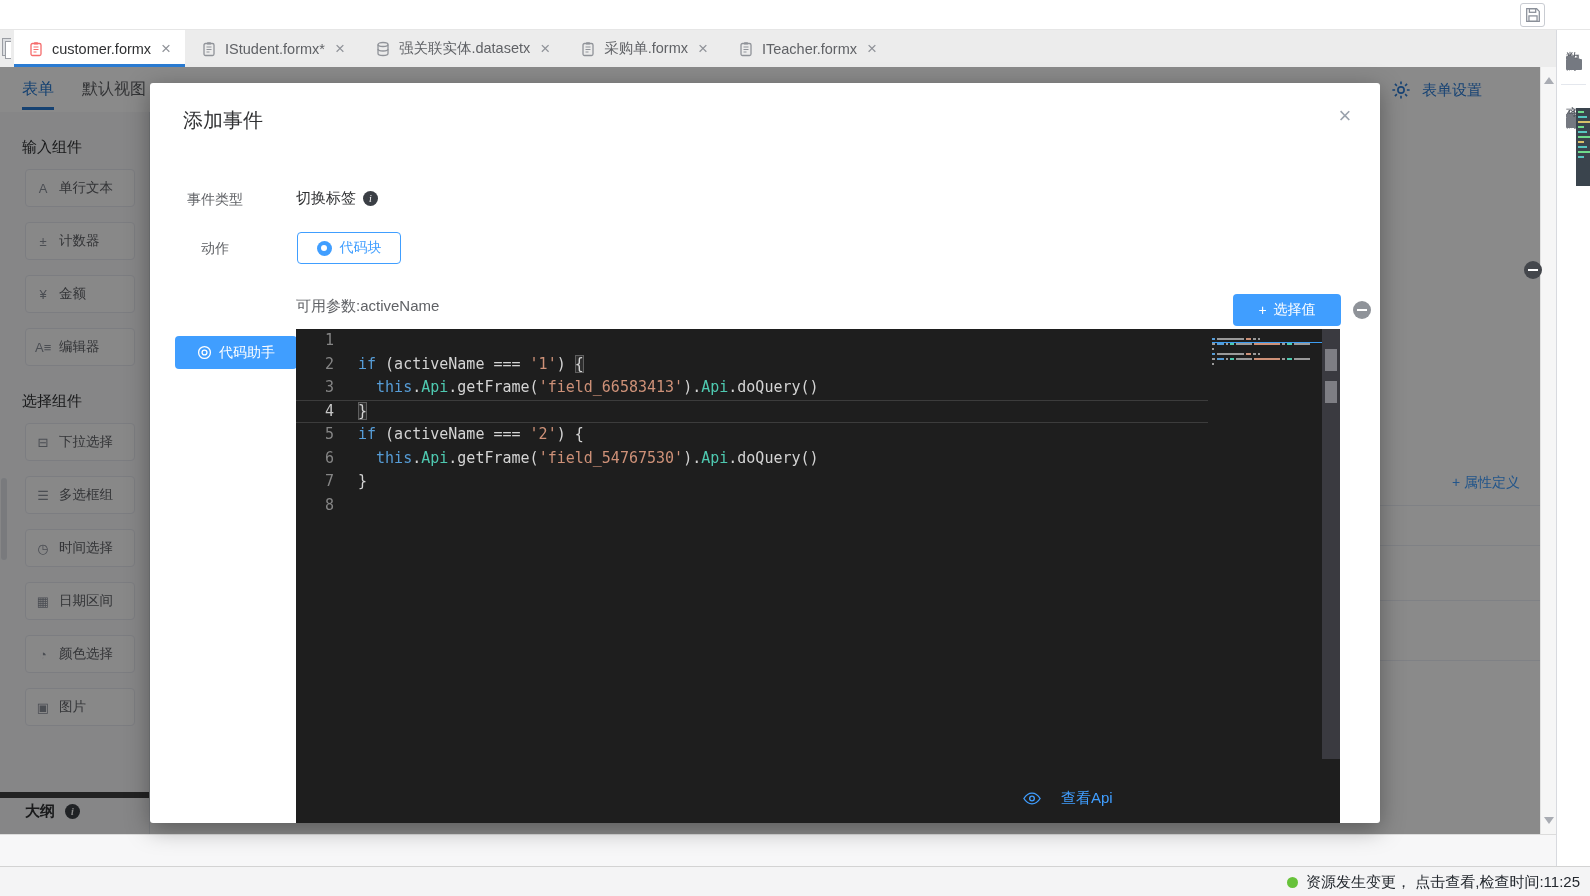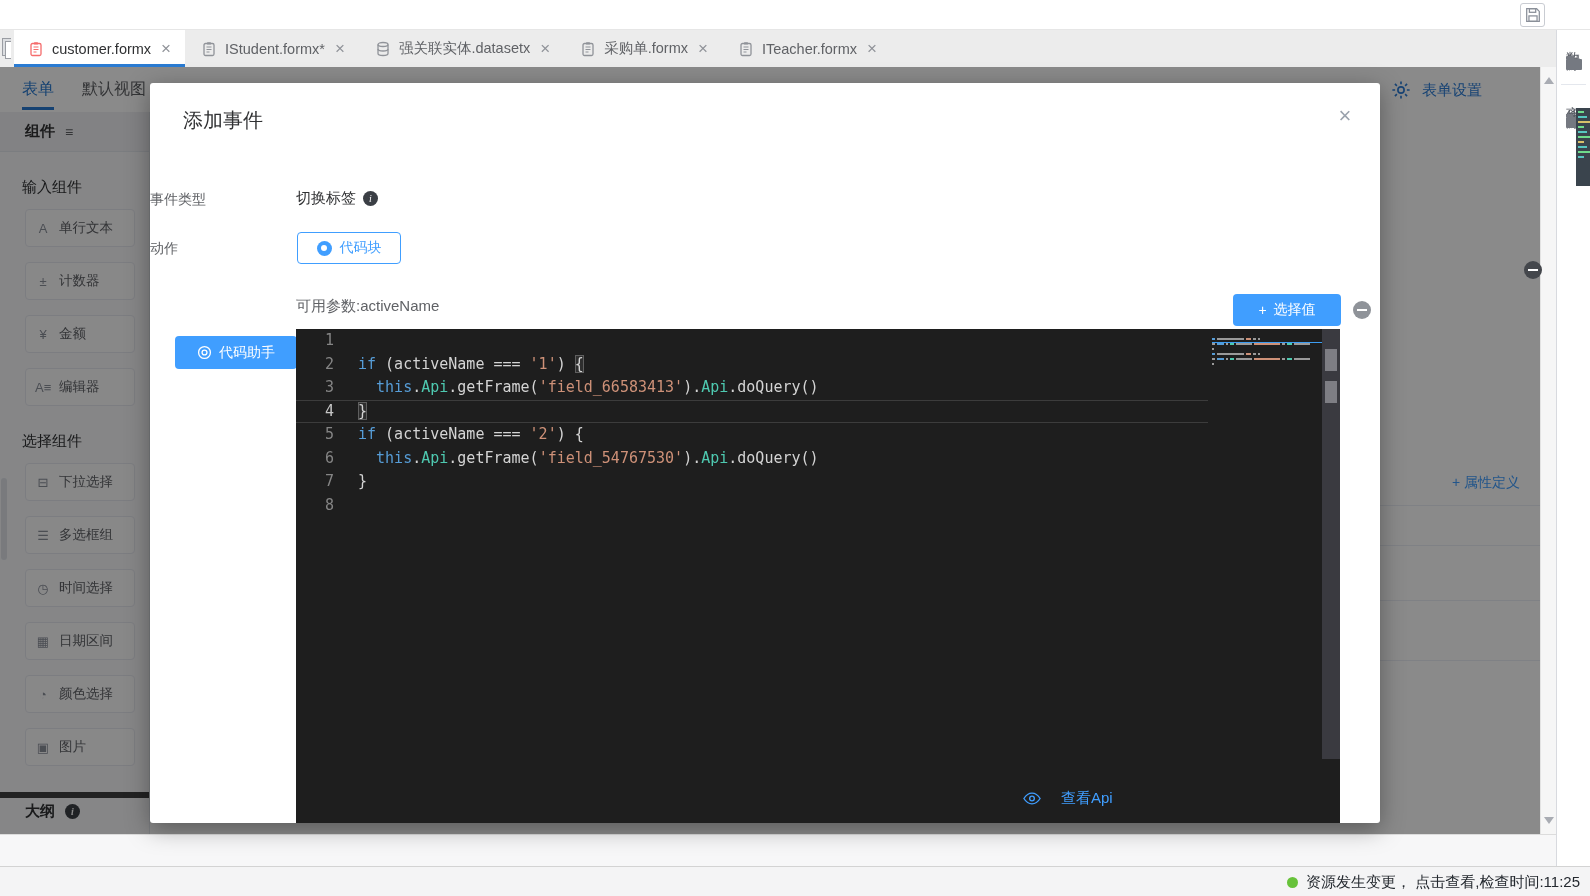--- a/index.html
+++ b/index.html
@@ -76,21 +76,21 @@
   .rp-divider { border:none; border-top:1px solid #e4e7ed; margin:2px 4px 8px; }
   .mini-strip { position:absolute; left:1576px; top:108px; width:14px; height:78px; background:#3a444d; z-index:40; overflow:hidden; padding-top:3px; }
   .mini-strip i { display:block; height:2px; margin:0 1px 3px 2px; }
 
   
   .modal { position:absolute; left:150px; top:83px; width:1230px; height:740px; background:#fff; border-radius:3px;
     box-shadow:0 6px 24px rgba(0,0,0,0.35); z-index:20; }
   .m-title { position:absolute; left:33px; top:24px; font-size:20px; color:#303133; }
   .m-close { position:absolute; right:24px; top:22px; width:22px; height:22px; border:none; background:none;
     color:#9aa2ad; font-size:22px; line-height:22px; cursor:pointer; }
-  .m-label { position:absolute; left:0; width:130px; text-align:left; font-size:14px; color:#606266; }
+  .m-label { position:absolute; left:0; width:130px; text-align:center; font-size:14px; color:#606266; }
   .m-value { position:absolute; left:146px; font-size:15px; color:#303133; display:flex; align-items:center; gap:7px; }
   .info-ic { width:15px; height:15px; border-radius:50%; background:#3b3f45; color:#fff; font-size:10px;
     font-style:italic; font-family:"Liberation Serif",serif; display:inline-flex; align-items:center; justify-content:center; }
   .radio-opt { position:absolute; left:147px; top:149px; width:104px; height:32px; border:1px solid #409eff;
     border-radius:4px; display:flex; align-items:center; justify-content:center; gap:8px; color:#409eff; font-size:14px;
     background:#fff; cursor:pointer; }
   .radio-dot { width:15px; height:15px; border-radius:50%; background:#409eff; position:relative; }
   .radio-dot::after { content:""; position:absolute; inset:4.5px; background:#fff; border-radius:50%; }
   .params-hint { position:absolute; left:146px; top:214px; font-size:15px; color:#606266; }
   .btn-blue { position:absolute; border:none; border-radius:4px; background:#409eff; color:#fff; font-size:14px;
@@ -206,24 +206,20 @@
       <div class="hdr-right">
         <svg width="22" height="22" viewBox="0 0 24 24" fill="none" stroke="#2b7cd6" stroke-width="1.8">
           <circle cx="12" cy="12" r="3.4"></circle>
           <path d="M12 2.6v3M12 18.4v3M2.6 12h3M18.4 12h3M5.4 5.4l2.1 2.1M16.5 16.5l2.1 2.1M18.6 5.4l-2.1 2.1M7.5 16.5l-2.1 2.1"></path>
         </svg>
         <span>表单设置</span>
       </div>
     </div>
 
     <div class="sidebar">
-      <div class="panel-header">
-        <span>组件</span>
-        <span class="ham">≡</span>
-      </div>
       <div id="sidebarSections">
           <div class="side-section-title">输入组件</div>
           <div class="side-item">
             <span class="g">A</span>
             <span>单行文本</span>
           </div>
           <div class="side-item">
             <span class="g">±</span>
             <span>计数器</span>
           </div>

